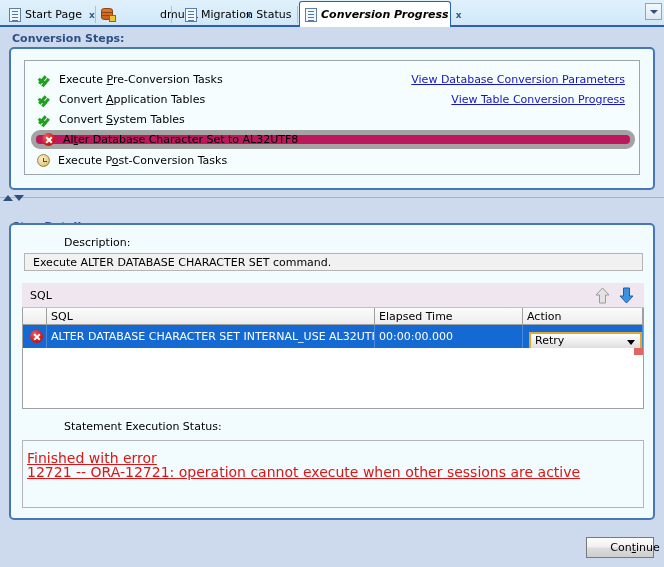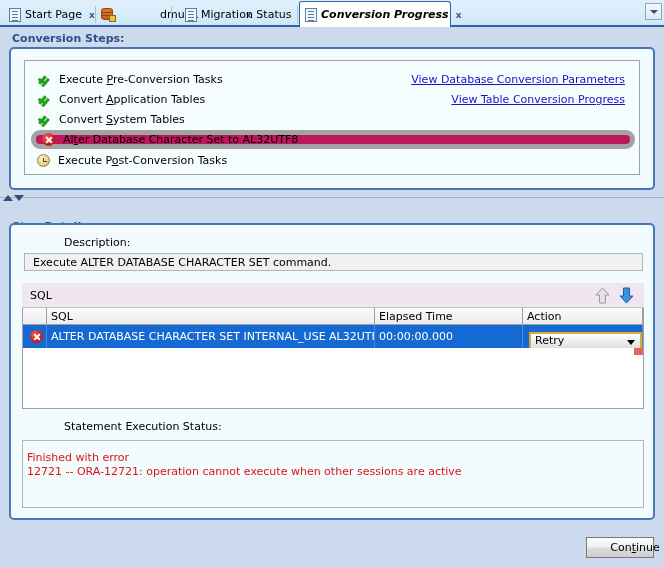--- a/index.html
+++ b/index.html
@@ -437,24 +437,25 @@
   .status-box {
     position: absolute;
     left: 11px; top: 215px;
     width: 622px; height: 68px;
     background: #f2fbfd;
     border: 1px solid #b6b6b6;
     box-sizing: border-box;
     padding: 10px 6px 0 4px;
   }
   .status-line {
-    font-size: 11px;
+    font-size: 14px;
     color: #e01414;
     line-height: 14px;
     white-space: nowrap;
+    text-decoration: underline;
   }
 
   
   .btn {
     position: absolute;
     left: 586px; top: 537px;
     width: 68px; height: 21px;
     background: linear-gradient(to bottom, #fdfdfd 0%, #f0f0f0 48%, #dcdcdc 52%, #cfcfcf 100%);
     border: 1px solid #7a7a7a;
     box-sizing: border-box;

